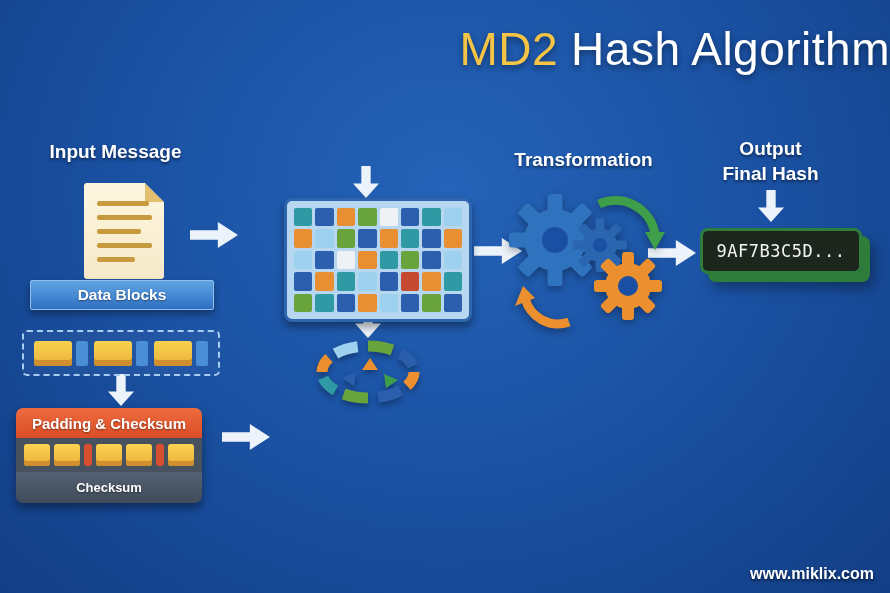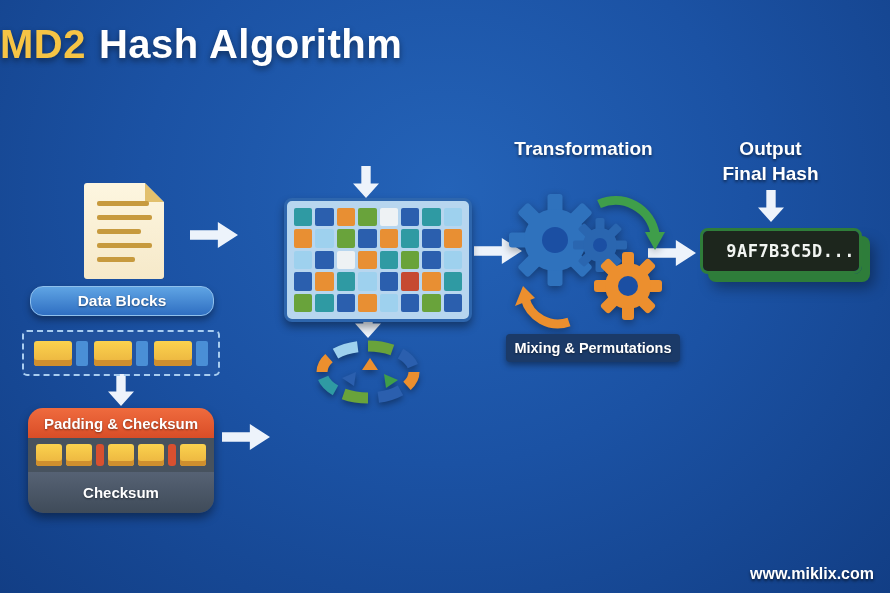--- a/index.html
+++ b/index.html
@@ -2,31 +2,31 @@
 <html><head>
 <meta charset="utf-8">
 <style>
   html,body{margin:0;padding:0;background:#0b2f66;}
   .stage{
     position:relative;width:890px;height:593px;overflow:hidden;
     font-family:"Liberation Sans",sans-serif;
     background:radial-gradient(ellipse at 50% 32%, #2463b8 0%, #1b52a4 48%, #123e85 100%);
   }
   
-  .title{position:absolute;left:0;right:0;top:22px;text-align:left;
-    font-size:40px;font-weight:700;color:#fff;letter-spacing:.5px;
+  .title{position:absolute;left:0;right:0;top:22px;text-align:right;
+    font-size:46px;font-weight:400;color:#fff;letter-spacing:.5px;
     text-shadow:0 3px 6px rgba(0,0,0,.45);}
   .t-accent{color:#f6c445;}
   .t-rest{margin-left:13px;}
   
   .colh{position:absolute;color:#fff;font-weight:700;font-size:19px;text-align:center;
     line-height:1.3;text-shadow:0 2px 3px rgba(0,0,0,.5);}
   .h1{left:18px;top:140px;width:195px;}
   .h2{left:252px;top:140px;width:226px;}
-  .h3{left:496px;top:137px;width:175px;}
+  .h3{left:496px;top:148px;width:175px;}
   .h4{left:688px;top:137px;width:165px;}
   
   .ar{position:absolute;background:#edf3fb;filter:drop-shadow(0 3px 3px rgba(0,0,0,.35));}
   .arrow-right{width:48px;height:26px;
     clip-path:polygon(0 32%,58% 32%,58% 0,100% 50%,58% 100%,58% 68%,0 68%);}
   .arrow-down{width:26px;height:32px;
     clip-path:polygon(32% 0,68% 0,68% 55%,100% 55%,50% 100%,0 55%,32% 55%);}
   .a1{left:190px;top:222px;}
   .a2{left:222px;top:424px;}
   .a3{left:474px;top:238px;}
@@ -44,43 +44,43 @@
     clip-path:polygon(0 0,100% 100%,0 100%);}
   .dline{position:absolute;left:13px;height:5px;background:#c79a3e;border-radius:2px;}
   .dline:nth-of-type(2){top:18px;width:52px;}
   .dline:nth-of-type(3){top:32px;width:55px;}
   .dline:nth-of-type(4){top:46px;width:44px;}
   .dline:nth-of-type(5){top:60px;width:55px;}
   .dline:nth-of-type(6){top:74px;width:38px;}
   
   .bar{position:absolute;display:flex;align-items:center;justify-content:center;
     color:#fff;font-weight:700;text-shadow:0 1px 2px rgba(0,0,0,.45);}
-  .data-blocks{left:30px;top:286px;width:182px;height:28px;font-size:15.5px;
-    background:linear-gradient(#5fa4e4,#2f6fc2);border:1px solid #8fc0ec;border-radius:13px;
+  .data-blocks{left:30px;top:280px;width:182px;height:28px;font-size:15.5px;
+    background:linear-gradient(#5fa4e4,#2f6fc2);border:1px solid #8fc0ec;border-radius:2px;
     box-shadow:0 4px 7px rgba(0,0,0,.35);}
   .dashed-box{position:absolute;left:22px;top:330px;width:198px;height:46px;
     border:2px dashed #a9cdf0;border-radius:5px;display:flex;justify-content:space-between;
     align-items:center;padding:0 10px;box-sizing:border-box;background:rgba(255,255,255,.04);}
   .dbg{display:flex;gap:4px;}
   .db-y{width:38px;height:25px;border-radius:3px;
     background:linear-gradient(#fbd24e,#eab23e);box-shadow:inset 0 -6px 0 #cf8f2e;}
   .db-b{width:12px;height:25px;border-radius:2px;background:#4a8fd6;}
   
-  .pad-stack{position:absolute;left:28px;top:408px;width:186px;border-radius:15px;
+  .pad-stack{position:absolute;left:16px;top:408px;width:186px;border-radius:7px;
     overflow:hidden;box-shadow:0 5px 10px rgba(0,0,0,.4);}
   .pad-head{height:30px;display:flex;align-items:center;justify-content:center;
     background:linear-gradient(#ef6b3e,#d94d27);color:#fff;font-weight:700;font-size:15px;
     text-shadow:0 1px 2px rgba(0,0,0,.45);}
   .pad-strip{height:34px;display:flex;align-items:center;gap:4px;padding:0 8px;
     background:#47525e;}
   .pb{height:22px;border-radius:3px;}
   .pb.y{flex:3;background:linear-gradient(#fbd24e,#eab23e);box-shadow:inset 0 -5px 0 #cf8f2e;}
   .pb.r{flex:1;background:#d8502f;}
-  .pad-foot{height:41px;display:flex;align-items:center;justify-content:center;
-    background:linear-gradient(#566274,#3f4b59);color:#fff;font-weight:700;font-size:15px;
+  .pad-foot{height:31px;display:flex;align-items:center;justify-content:center;
+    background:linear-gradient(#566274,#3f4b59);color:#fff;font-weight:700;font-size:13px;
     text-shadow:0 1px 2px rgba(0,0,0,.45);}
   
   .state-panel{position:absolute;left:284px;top:198px;width:168px;height:104px;
     background:#b7d6ef;border:3px solid #2e66ad;border-radius:8px;padding:7px;
     box-sizing:content-box;box-shadow:0 5px 9px rgba(0,0,0,.38);}
   .state-grid{display:grid;grid-template-columns:repeat(8,1fr);
     grid-template-rows:repeat(5,1fr);gap:3px;width:100%;height:100%;}
   .cell{border-radius:2px;}
   .cell.teal{background:#2f9aa3;} .cell.navy{background:#2b5fae;}
   .cell.orange{background:#e88f33;} .cell.green{background:#69a33b;}
@@ -93,37 +93,38 @@
     filter:drop-shadow(0 3px 4px rgba(0,0,0,.35));}
   .mixing{left:506px;top:334px;width:174px;height:28px;font-size:14.5px;
     background:#1b3a68;border-radius:4px;box-shadow:0 3px 6px rgba(0,0,0,.4);}
   
   .hash-panel{position:absolute;left:700px;top:228px;width:156px;
     border:3px solid #2f7d3a;border-radius:8px;overflow:hidden;
     box-shadow:8px 8px 0 #2e7d3a, 12px 14px 14px rgba(0,0,0,.35);}
   .hash-label{background:linear-gradient(#52b85a,#3a9a46);padding:7px 4px;
     font-weight:700;font-size:16px;color:#fff;text-align:center;
     text-shadow:0 1px 2px rgba(0,0,0,.4);}
-  .hash-value{background:#1d261d;padding:10px 4px;color:#f2f5f2;text-align:right;
-    font-family:"DejaVu Sans Mono",monospace;font-weight:700;font-size:17px;letter-spacing:.5px;}
+  .hash-value{background:#1d261d;padding:10px 4px;color:#f2f5f2;text-align:center;
+    font-family:"DejaVu Sans Mono",monospace;font-weight:400;font-size:17px;letter-spacing:.5px;}
   
   .brand{position:absolute;right:14px;top:512px;font-size:48px;font-weight:800;
     color:#c9ced6;letter-spacing:2px;text-shadow:0 3px 5px rgba(0,0,0,.5);}
   .url{position:absolute;right:16px;top:565px;font-size:16px;font-weight:700;color:#fff;
     text-shadow:0 2px 3px rgba(0,0,0,.6);}
 </style>
 </head>
 <body>
 
 <div class="stage">
 
   <div class="title">
     <span class="t-accent">MD2</span><span class="t-rest">Hash Algorithm</span>
   </div>
 
+  <div class="colh h1">Input Message</div>
   <div class="colh h3">
     <div>Transformation</div>
   </div>
   <div class="colh h4">
     <div>Output</div>
     <div>Final Hash</div>
   </div>
 
   <div class="doc">
     <span class="fold"></span>
@@ -269,21 +270,20 @@
         <rect x="-6" y="-34" width="12" height="68" rx="3"></rect>
         <rect x="-6" y="-34" width="12" height="68" rx="3" transform="rotate(45)"></rect>
         <rect x="-6" y="-34" width="12" height="68" rx="3" transform="rotate(90)"></rect>
         <rect x="-6" y="-34" width="12" height="68" rx="3" transform="rotate(135)"></rect>
         <circle r="23"></circle>
       </g>
       <circle r="10" fill="#1b4fa3"></circle>
     </g>
   </svg>
 
-  <div class="bar mixing">Mixing &amp; Permutations</div>
 
   <div class="hash-panel">
     <div class="hash-value">9AF7B3C5D...</div>
   </div>
 
   <div class="url">www.miklix.com</div>
 
 </div>
 
 </body></html>

